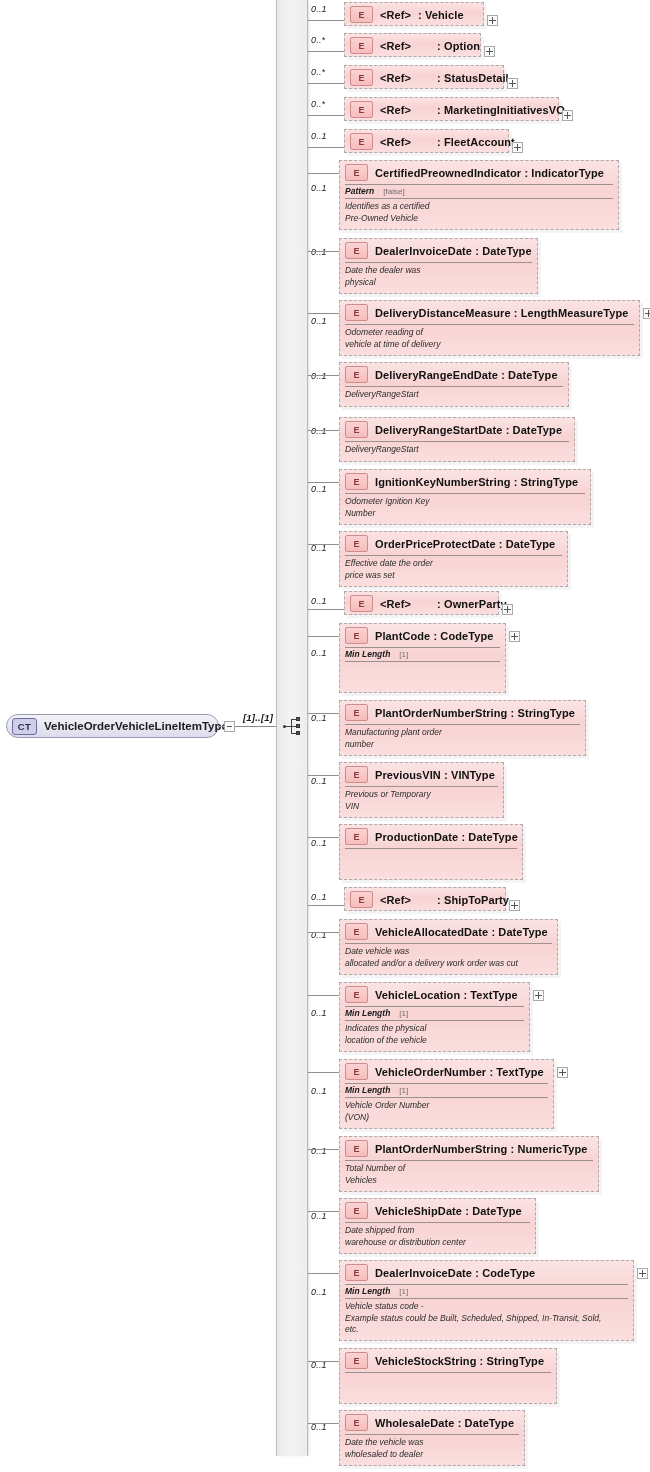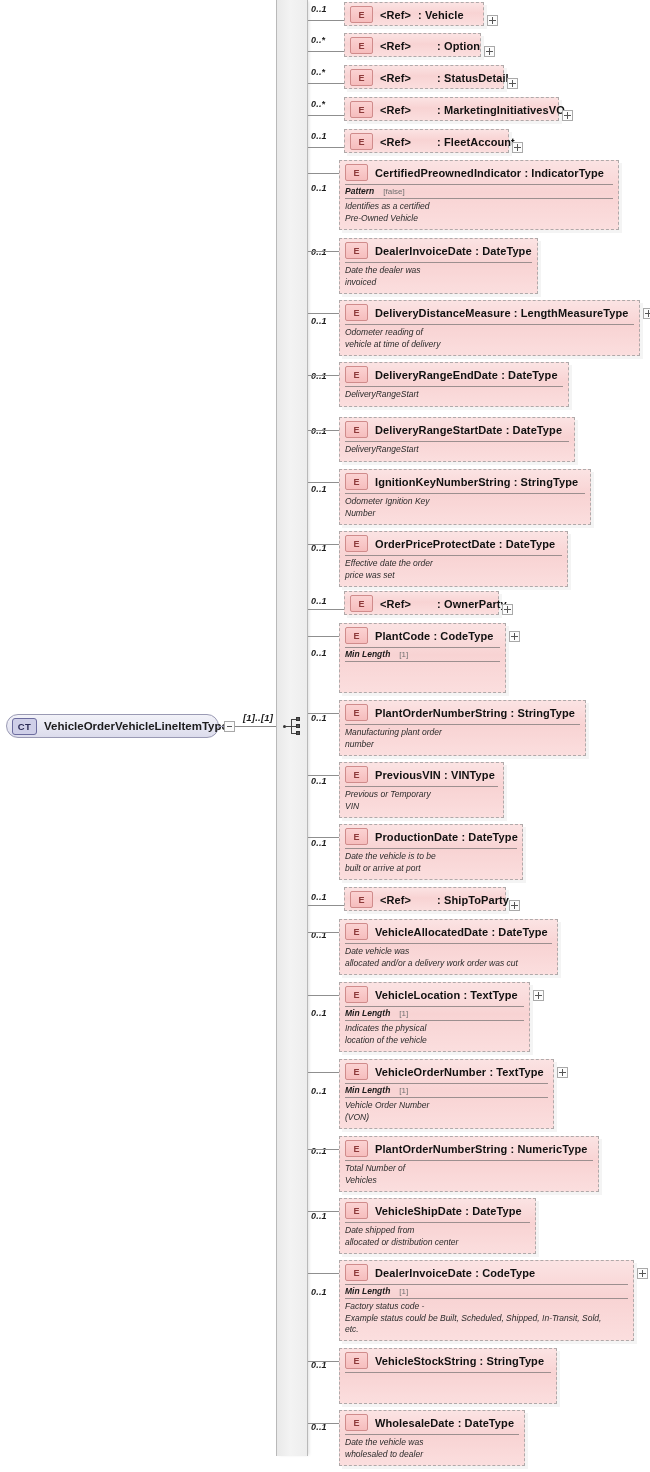--- a/index.html
+++ b/index.html
@@ -55,21 +55,21 @@
   .seq .dot{position:absolute;width:3px;height:3px;background:#333;border-radius:50%;}
   .seq .hline{position:absolute;height:1px;background:#444;}
   .seq .vline{position:absolute;width:1px;background:#444;}
   .seq .sq{position:absolute;width:4px;height:4px;background:#555;border:1px solid #333;box-sizing:border-box;}
 
   
   .row{position:absolute;}
 
   .card{
     position:absolute;font-size:9px;font-style:italic;color:#1a1a1a;
-    font-weight:bold;white-space:nowrap;letter-spacing:.2px;
+    font-weight:normal;white-space:nowrap;letter-spacing:.2px;
   }
   .lead{position:absolute;height:1px;background:#8f8f8f;}
 
   
   .ebox{
     position:absolute;
     background:linear-gradient(180deg,#fbe3e3 0%,#f8d3d3 45%,#fbdede 100%);
     border:1px dashed #b0a9a9;box-sizing:border-box;
     box-shadow:3px 3px 0 0 rgba(0,0,0,.045);
   }
@@ -213,21 +213,21 @@
       <div class="row">
         <div class="card" style="left: 311px; top: 247px;">0..1</div>
         <div class="lead" style="left: 308px; top: 251px; width: 31px;"></div>
         <div class="ebox" style="left: 339px; top: 238px; width: 199px; height: 56px;">
           <div class="ehead">
             <span class="ebadge">E</span>
             <span class="ename">DealerInvoiceDate : DateType</span>
           </div>
           <div class="sep"></div>
           <div class="annot">Date the dealer was
-invoiced</div>
+physical</div>
         </div>
       </div>
       <div class="row">
         <div class="card" style="left: 311px; top: 316px;">0..1</div>
         <div class="lead" style="left: 308px; top: 313px; width: 31px;"></div>
         <div class="ebox" style="left: 339px; top: 300px; width: 301px; height: 56px;">
           <div class="ehead">
             <span class="ebadge">E</span>
             <span class="ename">DeliveryDistanceMeasure : LengthMeasureType</span>
           </div>
@@ -344,22 +344,20 @@
       </div>
       <div class="row">
         <div class="card" style="left: 311px; top: 838px;">0..1</div>
         <div class="lead" style="left: 308px; top: 837px; width: 31px;"></div>
         <div class="ebox" style="left: 339px; top: 824px; width: 184px; height: 56px;">
           <div class="ehead">
             <span class="ebadge">E</span>
             <span class="ename">ProductionDate : DateType</span>
           </div>
           <div class="sep"></div>
-          <div class="annot">Date the vehicle is to be
-built or arrive at port</div>
         </div>
       </div>
       <div class="row">
         <div class="card" style="left: 311px; top: 892px;">0..1</div>
         <div class="lead" style="left: 308px; top: 905px; width: 36px;"></div>
         <div class="ebox" style="left: 344px; top: 887px; width: 162px; height: 24px;">
           <div class="ehead">
             <span class="ebadge">E</span>
             <span class="ename">&lt;Ref&gt;</span>
             <span class="ename" style="margin-left: 26px;">: ShipToParty</span>
@@ -434,38 +432,38 @@
       <div class="row">
         <div class="card" style="left: 311px; top: 1211px;">0..1</div>
         <div class="lead" style="left: 308px; top: 1211px; width: 31px;"></div>
         <div class="ebox" style="left: 339px; top: 1198px; width: 197px; height: 56px;">
           <div class="ehead">
             <span class="ebadge">E</span>
             <span class="ename">VehicleShipDate : DateType</span>
           </div>
           <div class="sep"></div>
           <div class="annot">Date shipped from
-allocated or distribution center</div>
+warehouse or distribution center</div>
         </div>
       </div>
       <div class="row">
         <div class="card" style="left: 311px; top: 1287px;">0..1</div>
         <div class="lead" style="left: 308px; top: 1273px; width: 31px;"></div>
         <div class="ebox" style="left: 339px; top: 1260px; width: 295px; height: 81px;">
           <div class="ehead">
             <span class="ebadge">E</span>
             <span class="ename">DealerInvoiceDate : CodeType</span>
           </div>
           <div class="sep"></div>
           <div class="facet">
             <span>Min Length</span>
             <span class="fval">[1]</span>
           </div>
           <div class="sep"></div>
-          <div class="annot">Factory status code -
+          <div class="annot">Vehicle status code -
     Example status could be Built, Scheduled, Shipped, In-Transit, Sold,
 etc.</div>
         </div>
         <div class="plus" style="left: 637px; top: 1268px;"></div>
       </div>
       <div class="row">
         <div class="card" style="left: 311px; top: 1360px;">0..1</div>
         <div class="lead" style="left: 308px; top: 1361px; width: 31px;"></div>
         <div class="ebox" style="left: 339px; top: 1348px; width: 218px; height: 56px;">
           <div class="ehead">

